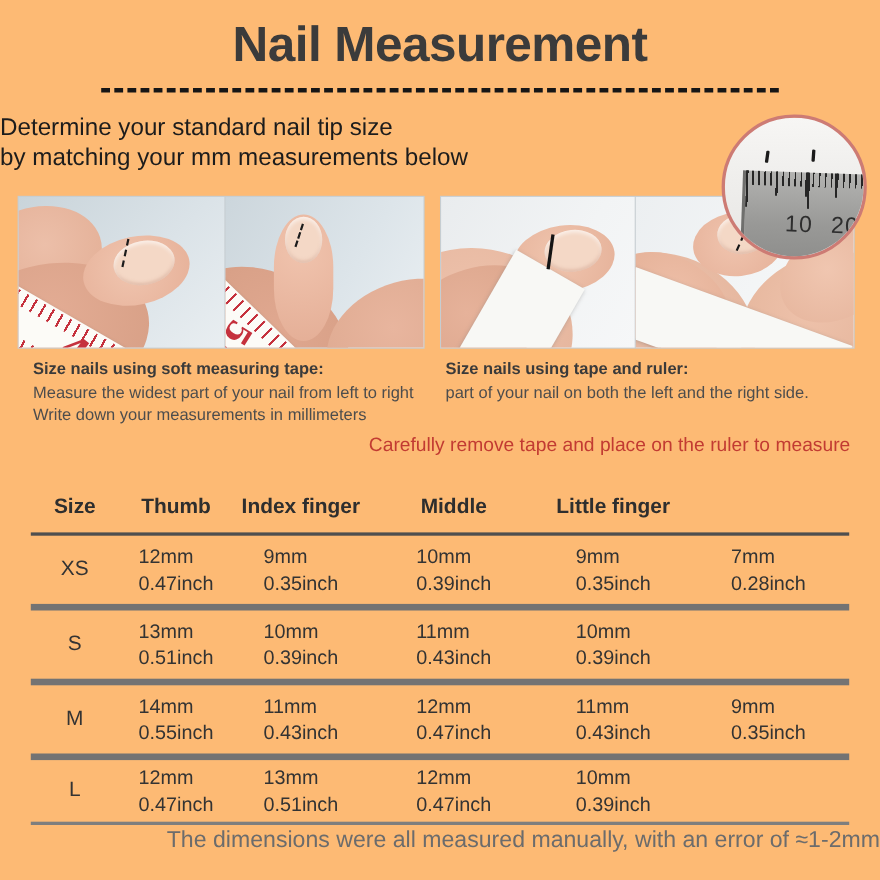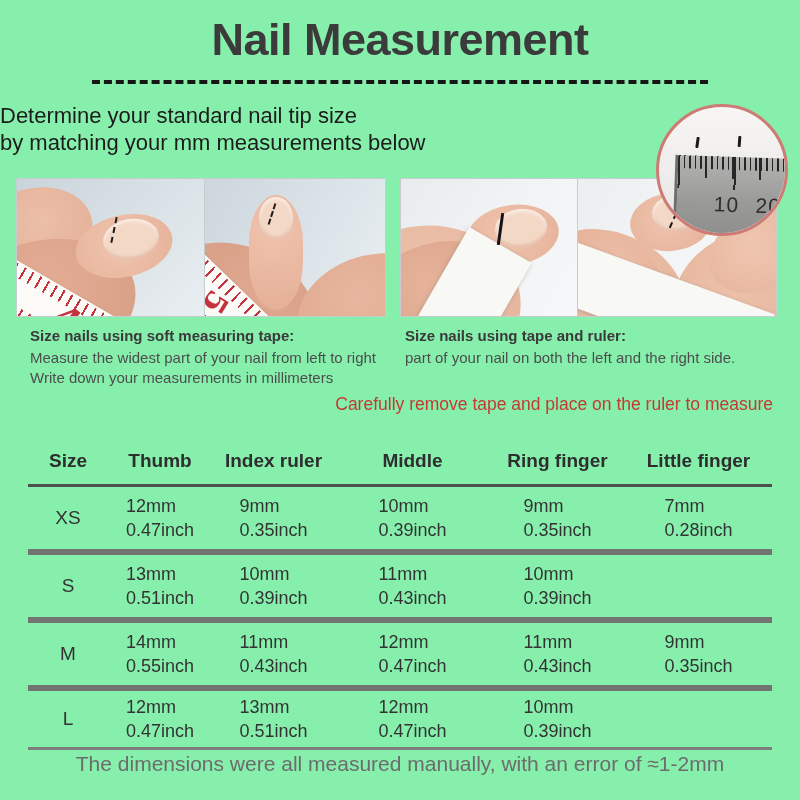--- a/index.html
+++ b/index.html
@@ -1,19 +1,19 @@
 <!DOCTYPE html>
 <html><head>
 <meta charset="utf-8">
 <style>
   * { margin:0; padding:0; box-sizing:border-box; }
   html,body { background:#ffffff; }
   #canvas {
     position:relative; width:800px; height:800px; margin:0 auto;
-    background:#86efac; overflow:hidden;
+    background:#fdba74; overflow:hidden;
     font-family:"Liberation Sans", sans-serif; color:#3b3b3b;
   }
 
   
   .title {
     position:absolute; top:14px; left:0; width:800px; text-align:center;
     font-size:45px; font-weight:bold; color:#3b3b3b; letter-spacing:-0.5px;
   }
   .title-divider {
     position:absolute; top:80px; left:92px; width:616px; height:0;
@@ -101,21 +101,21 @@
   .th { text-align:center; font-size:19px; font-weight:bold; color:#2e2e2e; }
   .trow { height:68px; border-bottom:6px solid #737373; }
   .trow:last-child { border-bottom:3px solid #7e7e7e; height:59px; }
   .td { display:flex; justify-content:center; align-items:center; }
   .td.lbl { font-size:19px; color:#333333; }
   .pair { text-align:left; }
   .pair span { display:block; font-size:18px; line-height:24px; color:#333333; }
 
   
   .footer-note {
-    position:absolute; top:752px; left:0; width:800px; text-align:center;
+    position:absolute; top:752px; left:0; width:800px; text-align:right;
     font-size:21px; color:#6c6c6c;
   }
 </style>
 </head>
 <body>
 
 <div id="canvas">
 
   <div class="title">Nail Measurement</div>
   <div class="title-divider"></div>
@@ -194,23 +194,22 @@
   <div class="instr right">
     <div class="hd">Size nails using tape and ruler:</div>
     <div class="ln">part of your nail on both the left and the right side.</div>
   </div>
   <div class="warning">Carefully remove tape and place on the ruler to measure</div>
 
   <div class="size-table">
     <div class="thead">
       <div class="th">Size</div>
       <div class="th">Thumb</div>
-      <div class="th">Index ruler</div>
+      <div class="th">Index finger</div>
       <div class="th">Middle</div>
-      <div class="th">Ring finger</div>
       <div class="th">Little finger</div>
     </div>
 
     <div class="trow">
       <div class="td lbl">XS</div>
       <div class="td">
           <div class="pair">
             <span>12mm</span>
             <span>0.47inch</span>
           </div>

